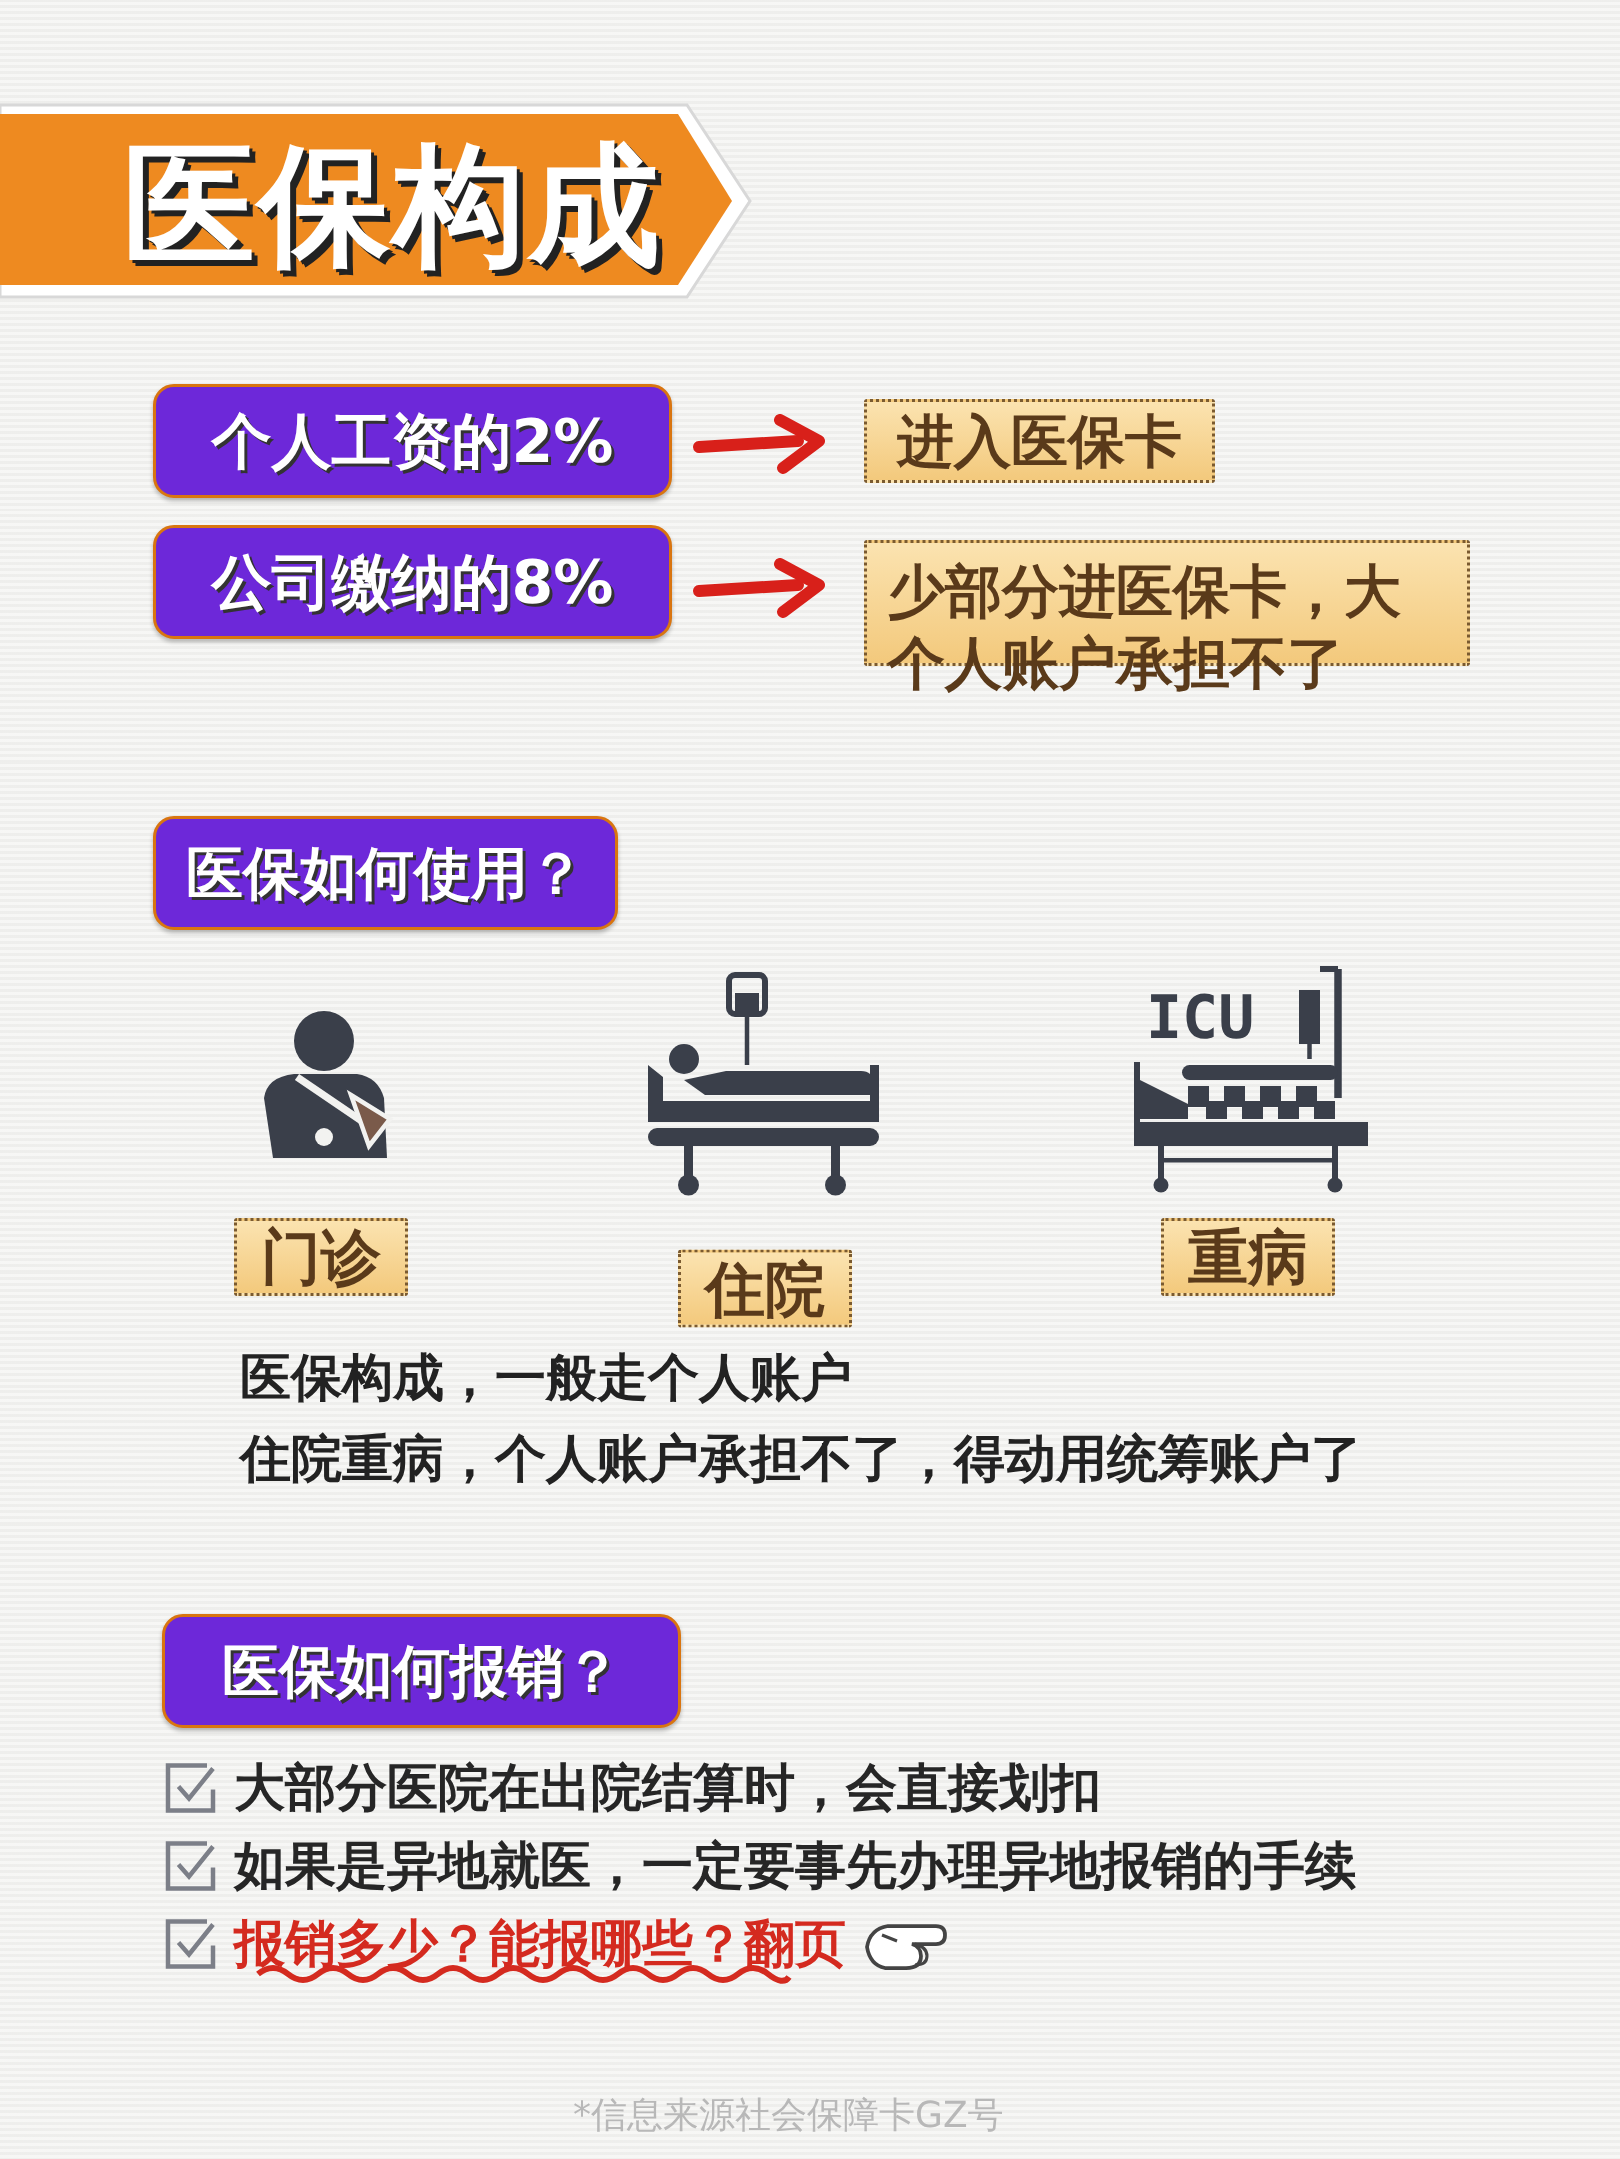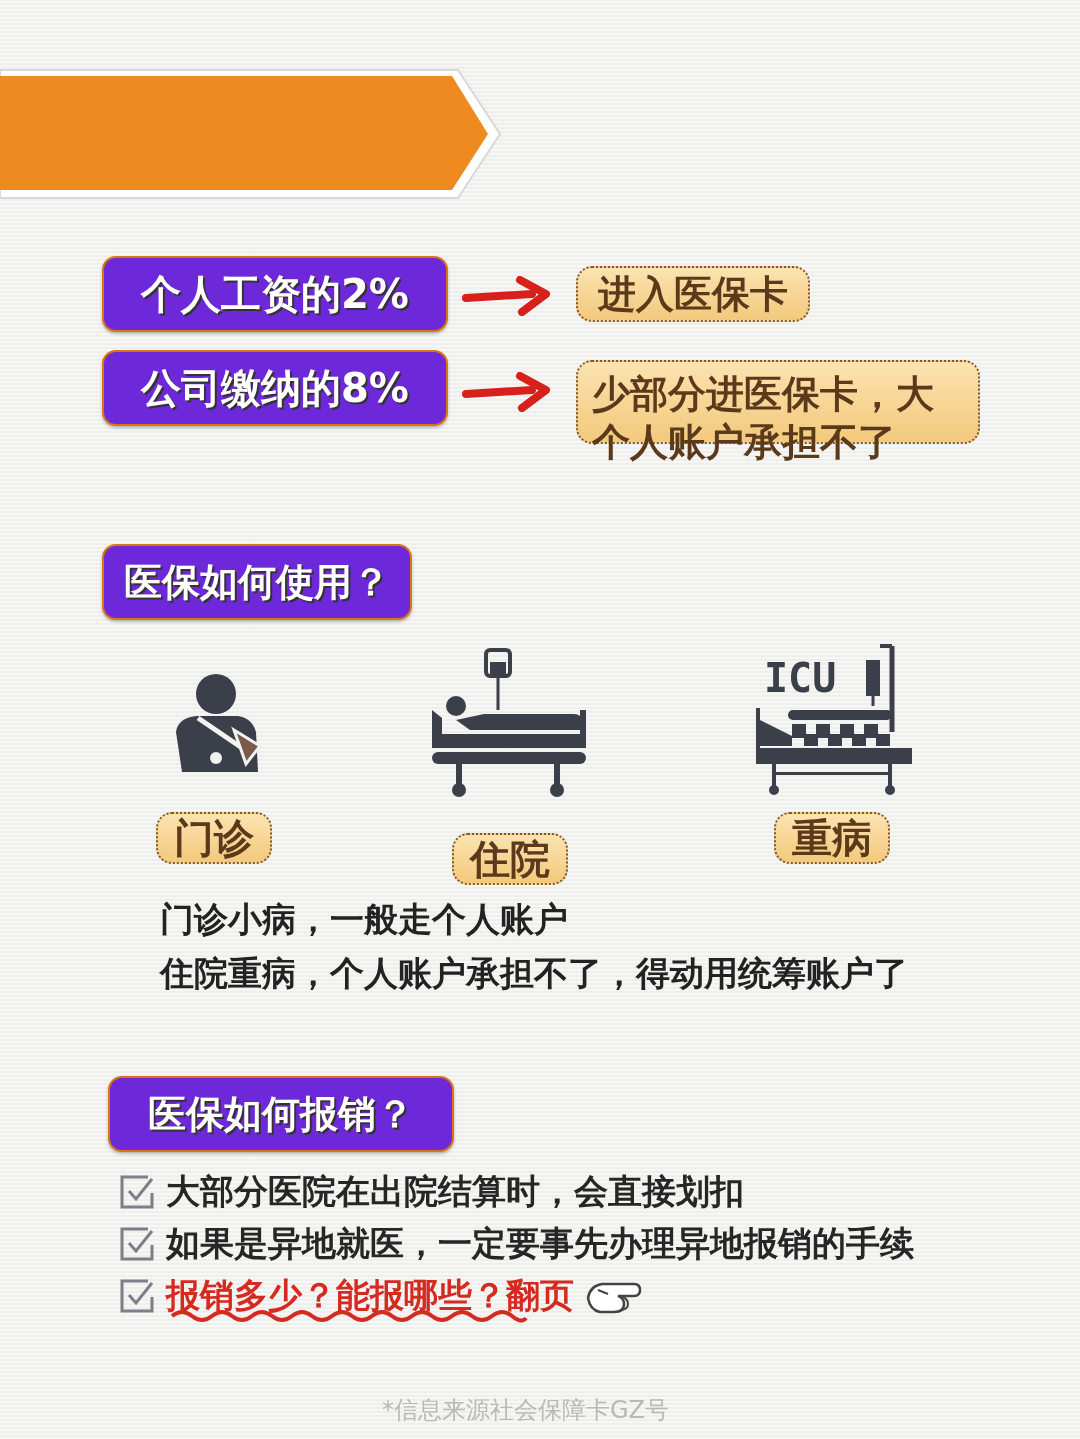--- a/index.html
+++ b/index.html
@@ -8,39 +8,40 @@
        background-image:repeating-linear-gradient(0deg,rgba(255,255,255,0.35) 0 2px,rgba(0,0,0,0.015) 2px 4px);}
   .abs{position:absolute;}
   
   .banner{left:0;top:66px;width:505px;height:134px;}
   .banner svg{position:absolute;left:0;top:0;}
   .banner-text{position:absolute;left:82px;top:12px;font-size:88px;font-weight:bold;color:#fff;letter-spacing:2px;
      text-shadow:4px 4px 0 #222, 2px 2px 0 #222;}
   .pill{background:#6d28d9;border:2px solid #d97510;border-radius:14px;color:#fff;font-weight:bold;
      text-shadow:2px 2px 0 #333;box-shadow:0 2px 3px rgba(0,0,0,0.25);box-sizing:border-box;
      display:flex;align-items:center;justify-content:center;}
-  .tag{background:linear-gradient(180deg,#fbe3b0,#f3c97c);border:2px dotted #7a5a30;border-radius:16px;color:#5a3a1a;
+  .tag{background:linear-gradient(180deg,#fbe3b0,#f3c97c);border:2px dotted #7a5a30;border-radius:2px;color:#5a3a1a;
      box-sizing:border-box;font-weight:bold;}
   .arrow{width:90px;height:40px;}
   .icon{position:absolute;}
   .label-tag{display:flex;align-items:center;justify-content:center;font-size:40px;}
   .desc{font-size:34px;font-weight:bold;color:#222;line-height:54px;}
   .check-row{display:flex;align-items:center;font-size:34px;font-weight:bold;height:52px;}
   .check-row svg{margin-right:10px;}
   .red{color:#d42a1f;}
   .footer{font-size:24px;color:#b8b8b8;}
 </style>
 </head>
 <body>
 
 <div class="abs banner">
   <svg width="510" height="140">
     <polygon points="0,4 458,4 500,68 458,132 0,132" fill="#fff" stroke="#d8d8d8" stroke-width="2"></polygon>
     <polygon points="0,10 452,10 488,68 452,124 0,124" fill="#ee8a20"></polygon>
   </svg>
+  <div class="banner-text">医保构成</div>
 </div>
 
 <div class="abs pill" style="left:102px;top:256px;width:346px;height:76px;font-size:40px;">
   <span>个人工资的2%</span>
 </div>
 <svg class="abs arrow" style="left:462px;top:276px;" viewBox="0 0 90 40">
   <path d="M4 22 L70 18" stroke="#d8201a" stroke-width="8" stroke-linecap="round" fill="none"></path>
   <path d="M58 4 L84 18 L60 36" stroke="#d8201a" stroke-width="8" stroke-linecap="round" stroke-linejoin="round" fill="none"></path>
 </svg>
 <div class="abs tag" style="left:576px;top:266px;width:234px;height:56px;font-size:38px;display:flex;align-items:center;justify-content:center;">
@@ -115,29 +116,29 @@
   <rect x="136" y="122" width="4" height="24" fill="#3a3f4a"></rect>
   <rect x="20" y="130" width="120" height="3" fill="#3a3f4a"></rect>
   <circle cx="22" cy="148" r="5" fill="#3a3f4a"></circle>
   <circle cx="138" cy="148" r="5" fill="#3a3f4a"></circle>
 </svg>
 <div class="abs tag label-tag" style="left:774px;top:812px;width:116px;height:52px;">
   <span>重病</span>
 </div>
 
 <div class="abs desc" style="left:160px;top:892px;">
-  <div>门诊小病，一般走个人账户</div>
+  <div>医保构成，一般走个人账户</div>
   <div>住院重病，个人账户承担不了，得动用统筹账户了</div>
 </div>
 
 <div class="abs pill" style="left:108px;top:1076px;width:346px;height:76px;font-size:38px;">
   <span>医保如何报销？</span>
 </div>
 
-<div class="abs" style="left:118px;top:1166px;">
+<div class="abs" style="left:108px;top:1166px;">
   <div class="check-row">
     <svg width="38" height="38" viewBox="0 0 38 38">
       <path d="M30 4 L4 4 L4 34 L34 34 L34 20" stroke="#7c7f88" stroke-width="3" fill="none"></path>
       <path d="M11 18 L18 26 L34 6" stroke="#7c7f88" stroke-width="3" fill="none"></path>
     </svg>
     <span>大部分医院在出院结算时，会直接划扣</span>
   </div>
   <div class="check-row">
     <svg width="38" height="38" viewBox="0 0 38 38">
       <path d="M30 4 L4 4 L4 34 L34 34 L34 20" stroke="#7c7f88" stroke-width="3" fill="none"></path>

